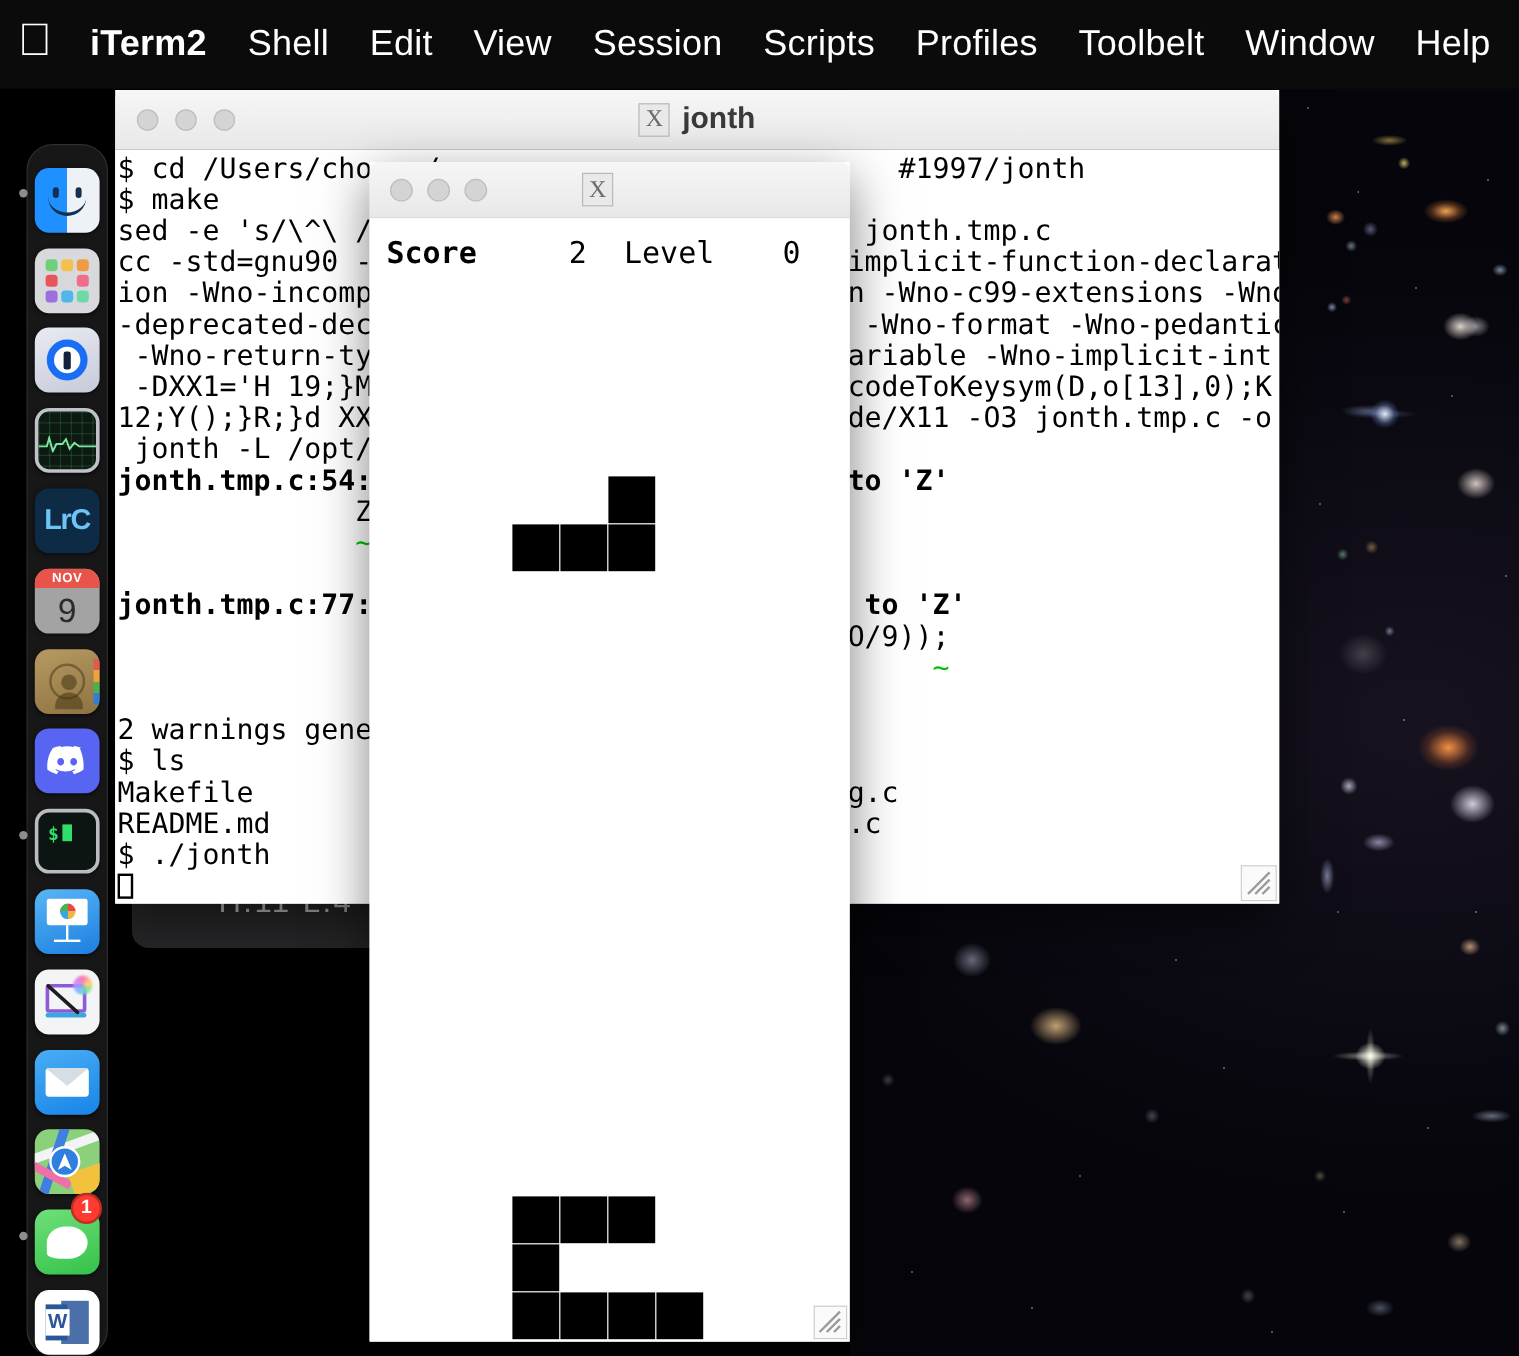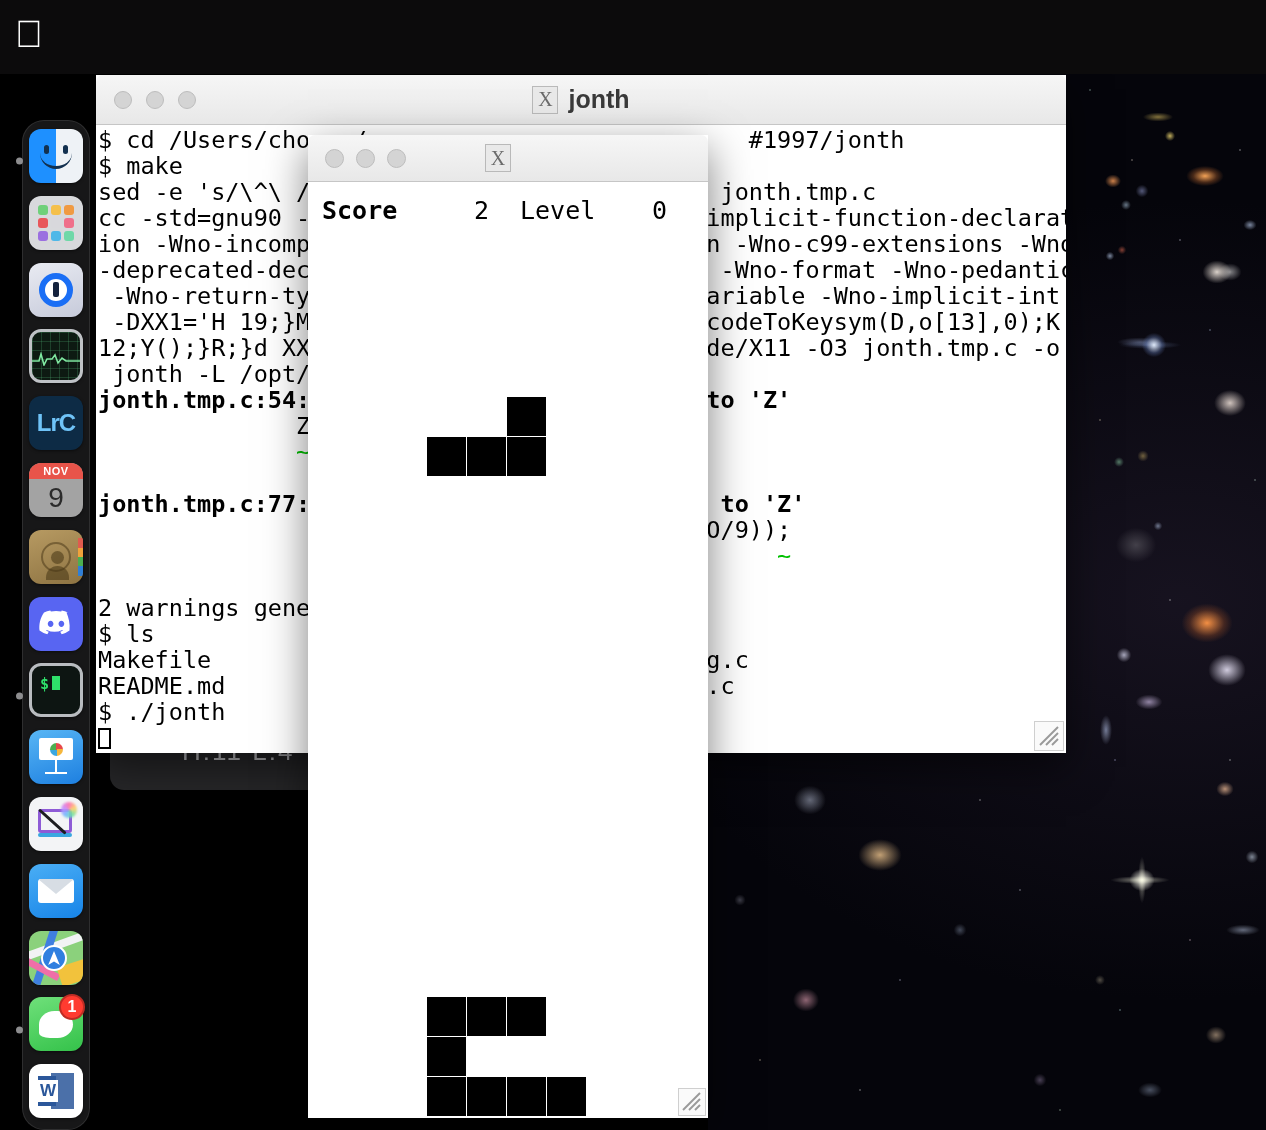--- a/index.html
+++ b/index.html
@@ -83,21 +83,21 @@
   .mb-apple{ width:58px; display:flex; justify-content:center; align-items:center;
     color:#fff; font-size:38px; line-height:1; padding-bottom:6px; }
   .mb-item{ color:#fff; font-size:30px; font-weight:400; padding:0 17px; white-space:nowrap; letter-spacing:.2px;}
   .mb-item.bold{ font-weight:700; }
 
   
   #dock{ position:absolute; left:22px; top:120px; width:68px; height:1010px;
     background:rgba(42,42,44,.55); border:1px solid rgba(255,255,255,.10);
     border-radius:22px; z-index:40;
     display:flex; flex-direction:column; align-items:center; padding-top:8px; gap:2px; }
-  .dock-slot{ position:relative; width:54px; height:66px; display:flex; align-items:flex-start; justify-content:center; }
+  .dock-slot{ position:relative; width:54px; height:66px; display:flex; align-items:flex-end; justify-content:center; }
   .dock-icon{ width:54px; height:54px; border-radius:12px; position:relative; overflow:hidden;
     box-shadow:0 1px 3px rgba(0,0,0,.5); }
   .run-dot{ position:absolute; left:-13px; top:50%; transform:translateY(-50%);
     width:7px; height:7px; border-radius:50%; background:#8d8d8f; }
   .badge{ position:absolute; right:-2px; top:-3px; min-width:26px; height:26px; border-radius:13px;
     background:#ff3b30; color:#fff; font-size:16px; font-weight:700; display:flex;
     align-items:center; justify-content:center; border:2px solid rgba(0,0,0,.25); z-index:3;}
 
   
   .ic-finder{ background:linear-gradient(90deg,#1e90ff 0 50%, #eef2f6 50% 100%); }
@@ -341,20 +341,32 @@
             <line x1="16" y1="21" x2="21" y2="16"></line>
           </g>
         </svg>
       </div>
     </div>
   </div>
   <div id="bottomstrip"></div>
 
   <div id="menubar">
     <div class="mb-apple"></div>
+    <div id="menubar-items" style="display:flex;align-items:center;">
+        <div class="mb-item bold">iTerm2</div>
+        <div class="mb-item">Shell</div>
+        <div class="mb-item">Edit</div>
+        <div class="mb-item">View</div>
+        <div class="mb-item">Session</div>
+        <div class="mb-item">Scripts</div>
+        <div class="mb-item">Profiles</div>
+        <div class="mb-item">Toolbelt</div>
+        <div class="mb-item">Window</div>
+        <div class="mb-item">Help</div>
+      </div>
   </div>
 
   <div id="dock">
       <div class="dock-slot">
         <div class="dock-icon ic-finder">
           <div class="eye l"></div>
           <div class="eye r"></div>
           <div class="smile"></div>
         </div>
         <span class="run-dot"></span>

